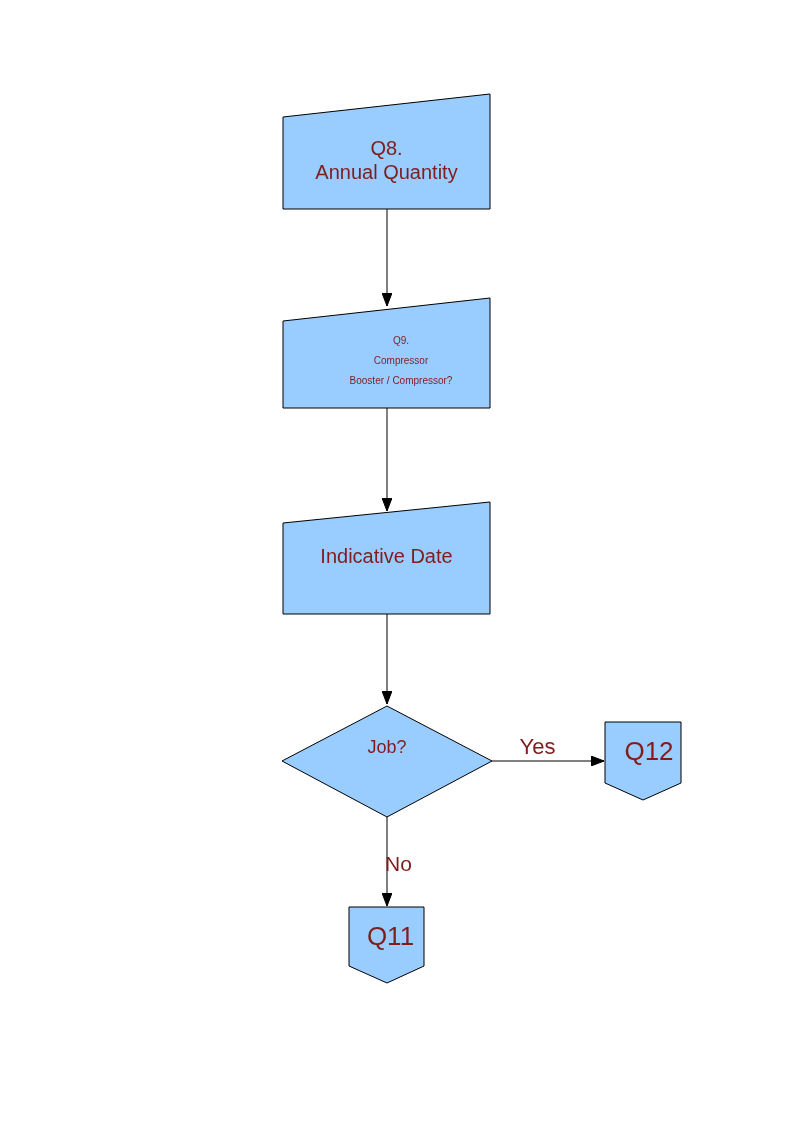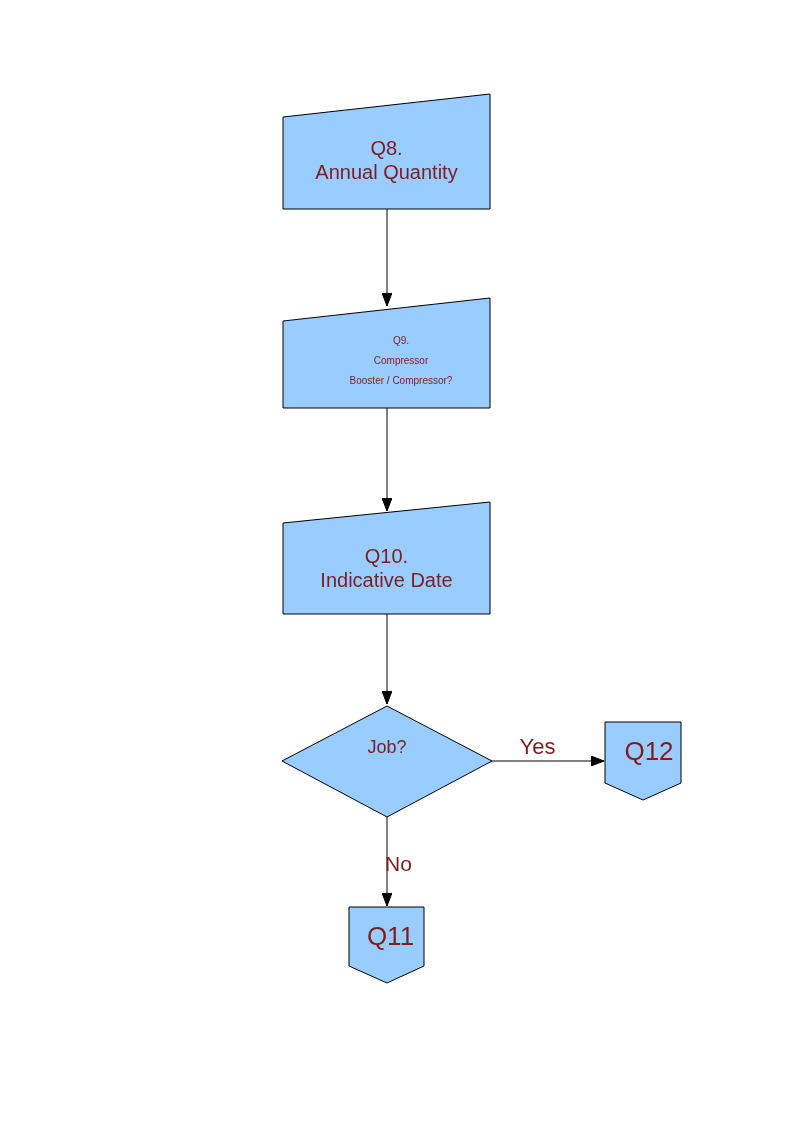--- a/index.html
+++ b/index.html
@@ -65,21 +65,20 @@
     <div>Annual Quantity</div>
   </div>
 
   <div class="lbl lbl-q9">
     <div>Q9.</div>
     <div>Compressor</div>
     <div>Booster / Compressor?</div>
   </div>
 
   <div class="lbl lbl-q10">
-    <div>Q10.</div>
     <div>Indicative Date</div>
   </div>
 
   <div class="lbl lbl-decision">
     <div>Job?</div>
   </div>
 
   <div class="lbl lbl-yes">Yes</div>
 
   <div class="lbl lbl-no">No</div>

